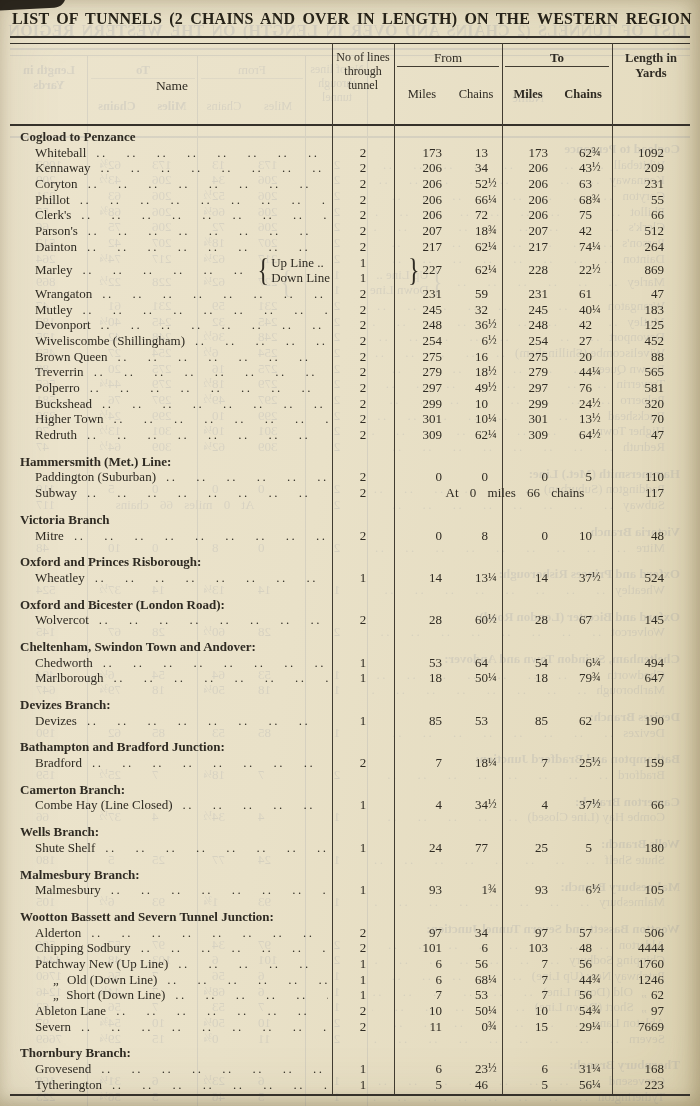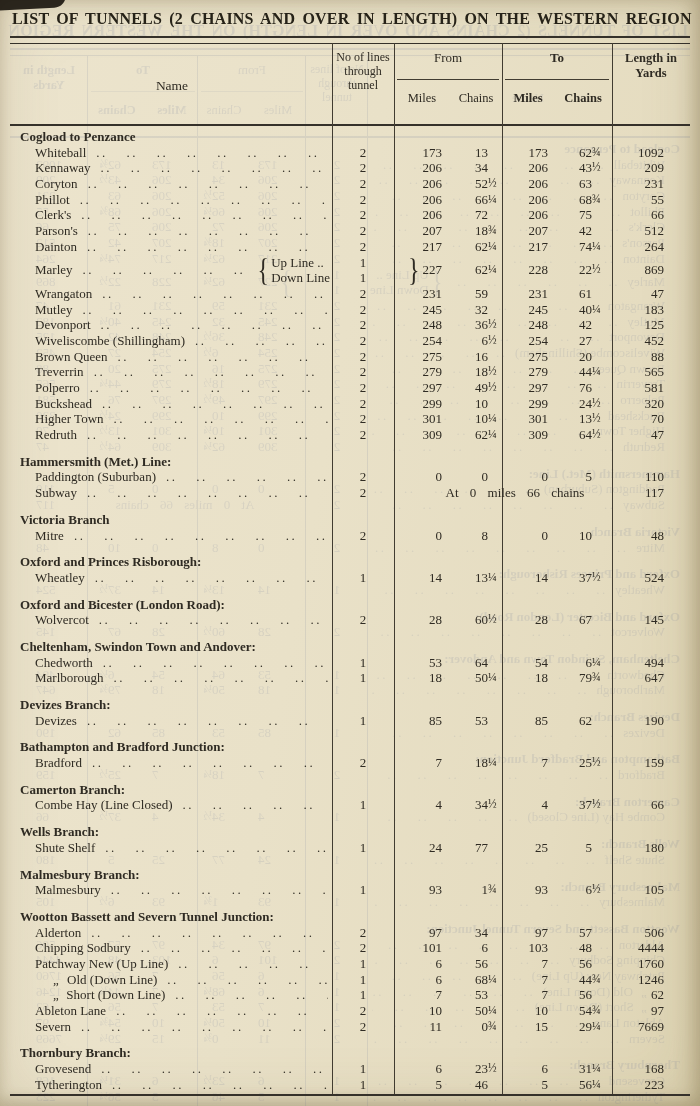--- a/index.html
+++ b/index.html
@@ -22,22 +22,22 @@
   .bottom-rule{left:10px;top:1094px;width:680px;height:1.8px;}
   .vrule{position:absolute;width:1.2px;top:43px;height:1051px;background:#413c31;}
   .v1{left:332px}.v2{left:394px}.v3{left:502px}.v4{left:612px}
 
   .hdr{position:absolute;text-align:center;}
   .hdr-name{left:12px;top:78px;width:320px;font-size:13.5px;}
   .hdr-lines{left:333px;top:51px;width:60px;font-size:12px;line-height:13.8px;}
   .hdr-group{position:absolute;top:50px;text-align:center;}
   .hdr-from{left:394px;width:108px;}
   .hdr-to{left:502px;width:110px;font-weight:bold;}
-  .hg-top{font-size:13px;padding-bottom:13px;border-bottom:1.1px solid #413c31;margin:0 3px;}
-  .hg-sub{display:flex;font-size:12.5px;margin-top:11px;}
+  .hg-top{font-size:13px;border-bottom:1.1px solid #413c31;margin:0 3px;}
+  .hg-sub{display:flex;font-size:12.5px;margin-top:20px;}
   .hdr-from .hg-sub span:first-child{width:56px}.hdr-from .hg-sub span:last-child{width:52px}
   .hdr-to .hg-sub span:first-child{width:52px}.hdr-to .hg-sub span:last-child{width:58px}
   .hdr-length{left:612px;top:51px;width:78px;font-size:12.5px;line-height:14.5px;font-weight:bold;}
 
   .tbody{position:absolute;left:12px;top:129px;width:676px;font-size:13px;line-height:15.7px;}
   .sec{margin-top:11px;}
   .sec:first-child{margin-top:0;}
   .row{display:flex;height:15.7px;}
   .row.tall{height:31.4px;}
   .c{box-sizing:border-box;}

